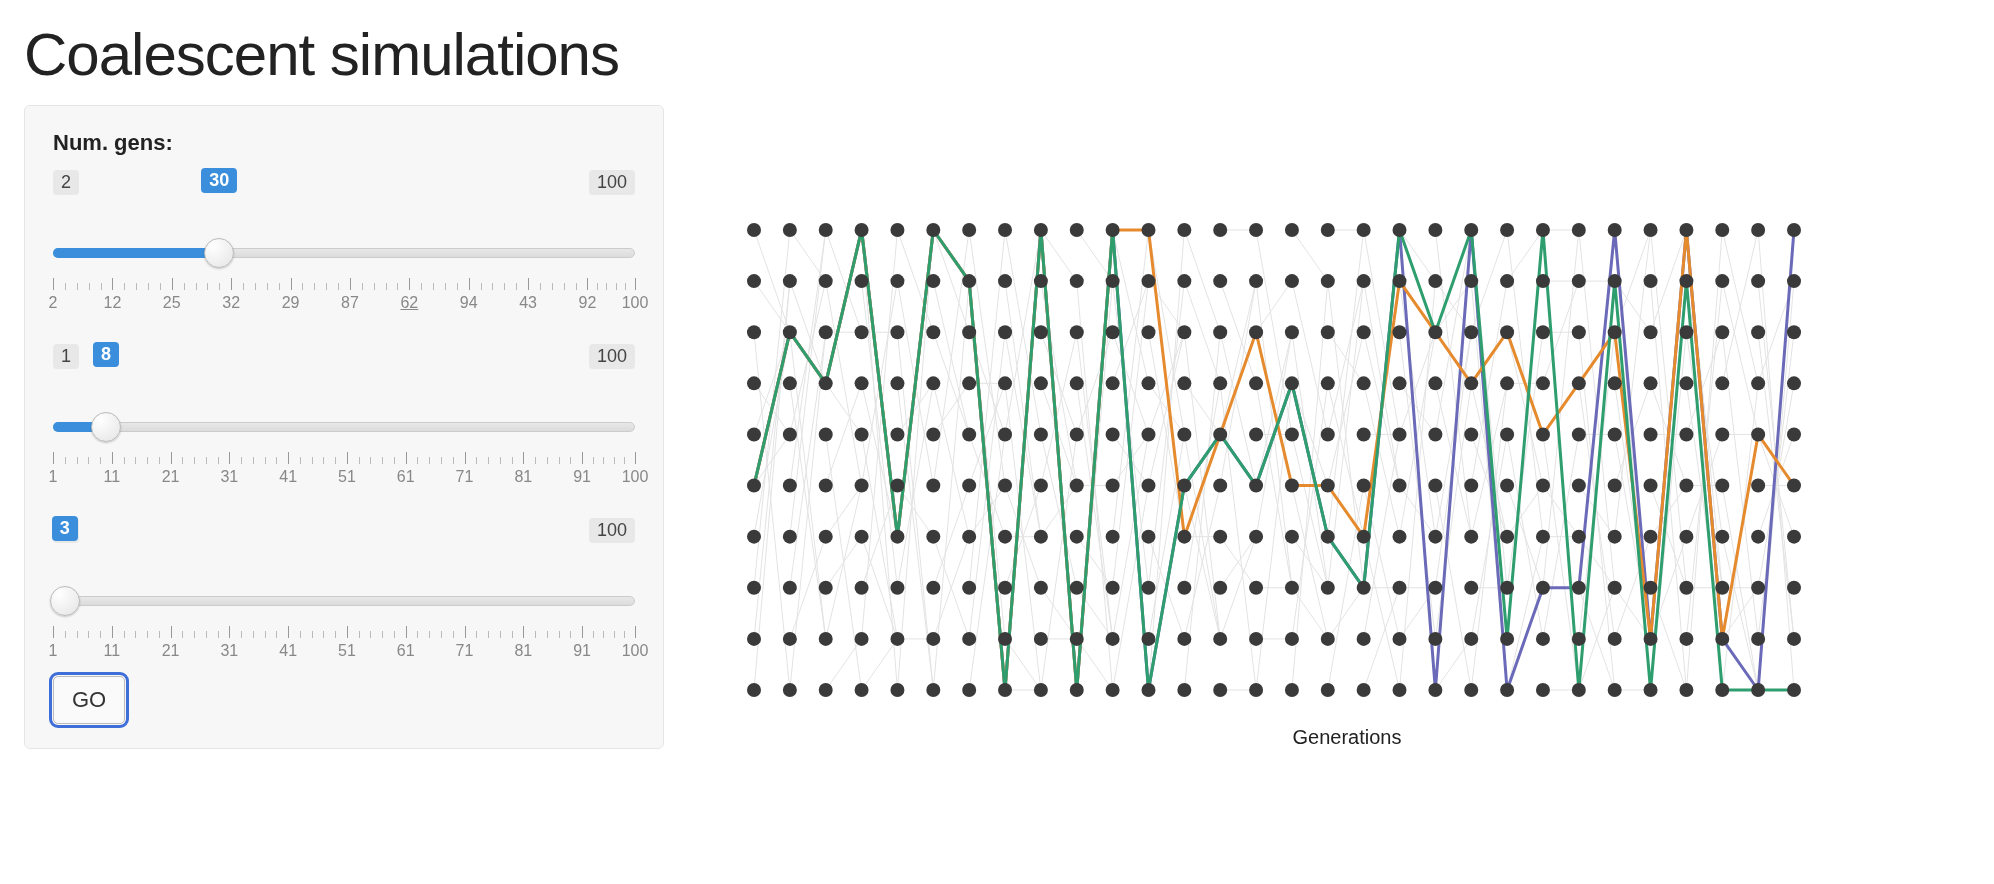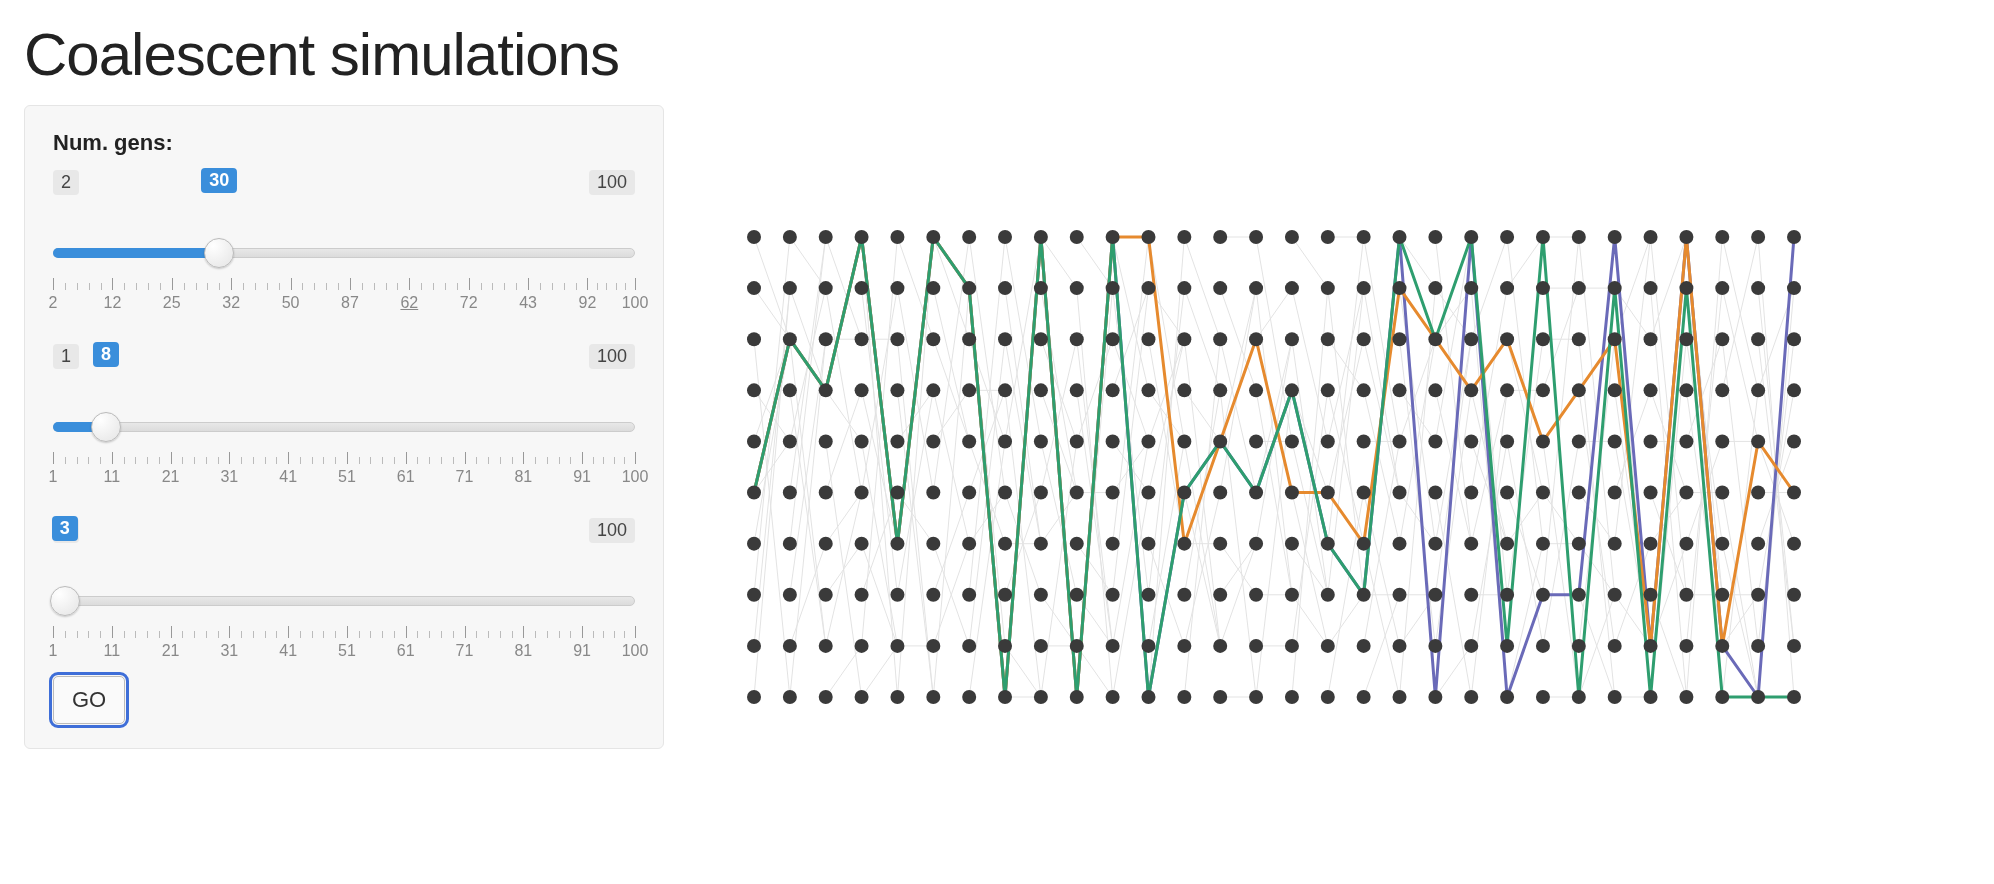--- a/index.html
+++ b/index.html
@@ -14,21 +14,21 @@
   h1.page-title {
     font-size: 60px;
     font-weight: 500;
     margin: 0 0 16px 0;
     letter-spacing: -1px;
     color: #222;
   }
   .layout {
     display: flex;
     gap: 60px;
-    align-items: center;
+    align-items: flex-end;
   }
   .sidebar-panel {
     width: 640px;
     background: #f7f7f7;
     border: 1px solid #e5e5e5;
     border-radius: 6px;
     padding: 24px 28px 24px 28px;
   }
   .control-group { margin-bottom: 34px; }
   .control-group:last-of-type { margin-bottom: 18px; }
@@ -184,39 +184,39 @@
             <div class="tick minor" style="left: 24.4898%;"></div>
             <div class="tick minor" style="left: 26.5306%;"></div>
             <div class="tick minor" style="left: 28.5714%;"></div>
             <div class="tick major" style="left: 30.6122%;"></div>
             <div class="tick-label" style="left: 30.6122%;">32</div>
             <div class="tick minor" style="left: 32.6531%;"></div>
             <div class="tick minor" style="left: 34.6939%;"></div>
             <div class="tick minor" style="left: 36.7347%;"></div>
             <div class="tick minor" style="left: 38.7755%;"></div>
             <div class="tick major" style="left: 40.8163%;"></div>
-            <div class="tick-label" style="left: 40.8163%;">50</div>
+            <div class="tick-label" style="left: 40.8163%;">29</div>
             <div class="tick minor" style="left: 42.8571%;"></div>
             <div class="tick minor" style="left: 44.898%;"></div>
             <div class="tick minor" style="left: 46.9388%;"></div>
             <div class="tick minor" style="left: 48.9796%;"></div>
             <div class="tick major" style="left: 51.0204%;"></div>
             <div class="tick-label" style="left: 51.0204%;">87</div>
             <div class="tick minor" style="left: 53.0612%;"></div>
             <div class="tick minor" style="left: 55.102%;"></div>
             <div class="tick minor" style="left: 57.1429%;"></div>
             <div class="tick minor" style="left: 59.1837%;"></div>
             <div class="tick major" style="left: 61.2245%;"></div>
             <div class="tick-label" style="left: 61.2245%; text-decoration: underline;">62</div>
             <div class="tick minor" style="left: 63.2653%;"></div>
             <div class="tick minor" style="left: 65.3061%;"></div>
             <div class="tick minor" style="left: 67.3469%;"></div>
             <div class="tick minor" style="left: 69.3878%;"></div>
             <div class="tick major" style="left: 71.4286%;"></div>
-            <div class="tick-label" style="left: 71.4286%;">72</div>
+            <div class="tick-label" style="left: 71.4286%;">94</div>
             <div class="tick minor" style="left: 73.4694%;"></div>
             <div class="tick minor" style="left: 75.5102%;"></div>
             <div class="tick minor" style="left: 77.551%;"></div>
             <div class="tick minor" style="left: 79.5918%;"></div>
             <div class="tick major" style="left: 81.6327%;"></div>
             <div class="tick-label" style="left: 81.6327%;">43</div>
             <div class="tick minor" style="left: 83.6735%;"></div>
             <div class="tick minor" style="left: 85.7143%;"></div>
             <div class="tick minor" style="left: 87.7551%;"></div>
             <div class="tick minor" style="left: 89.7959%;"></div>
@@ -979,15 +979,16 @@
           <circle cx="1070" cy="387.7777777777778" r="7"></circle>
           <circle cx="1070" cy="336.6666666666667" r="7"></circle>
           <circle cx="1070" cy="285.55555555555554" r="7"></circle>
           <circle cx="1070" cy="234.44444444444446" r="7"></circle>
           <circle cx="1070" cy="183.33333333333334" r="7"></circle>
           <circle cx="1070" cy="132.22222222222223" r="7"></circle>
           <circle cx="1070" cy="81.11111111111111" r="7"></circle>
           <circle cx="1070" cy="30" r="7"></circle>
         </g>
       </svg>
+    <div class="plot-xlabel">Generations</div>
   </div>
 
 </div>
 
 </body></html>

